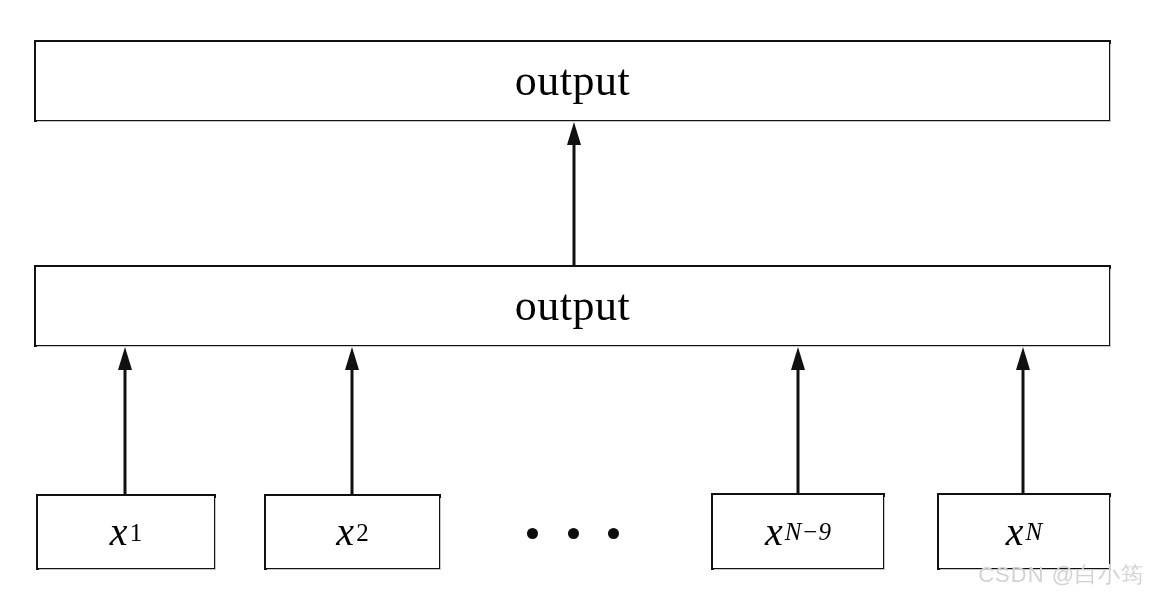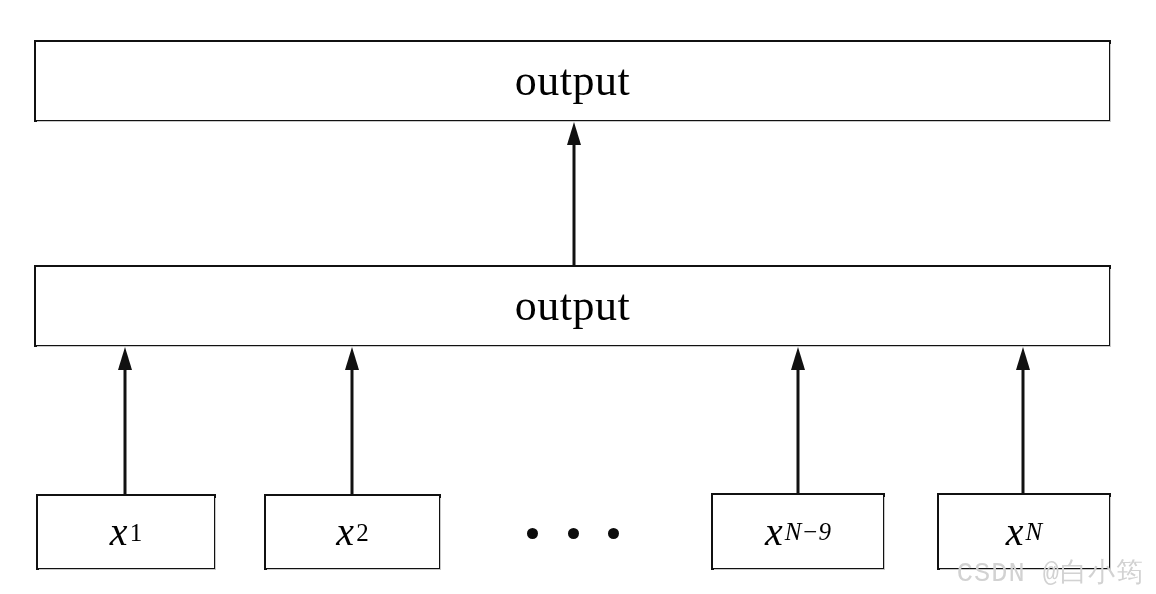--- a/index.html
+++ b/index.html
@@ -101,22 +101,22 @@
     height: 11px;
     border-radius: 50%;
     background: #0b0b0b;
   }
 
   
   #watermark {
     position: absolute;
     right: 12px;
     bottom: 4px;
-    font-family: Liberation Mono, monospace;
-    font-size: 27px;
+    font-family: Liberation Sans, sans-serif;
+    font-size: 22px;
     color: #d2d2d2;
     letter-spacing: 1px;
     white-space: nowrap;
     user-select: none;
   }
 </style>
 </head>
 <body>
 
 <div id="canvas">

